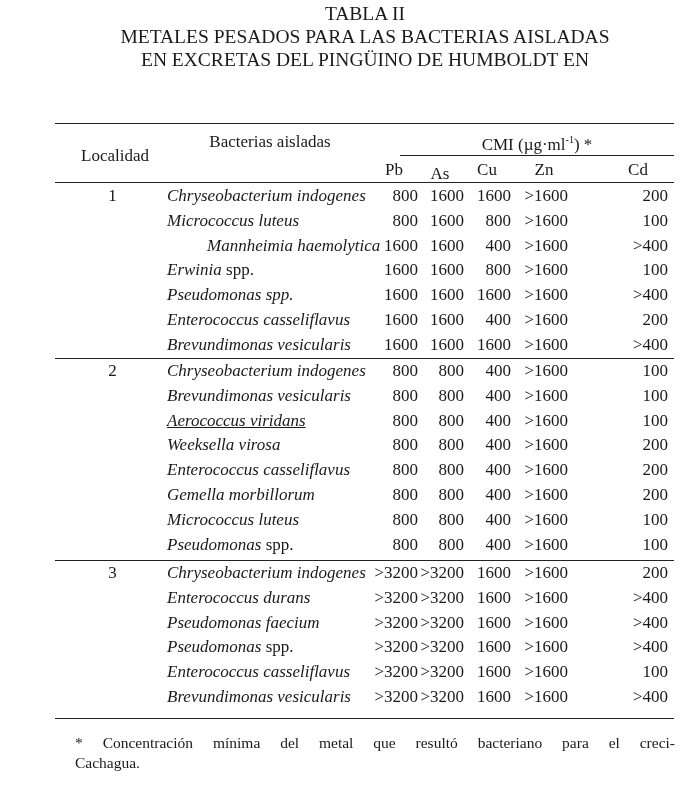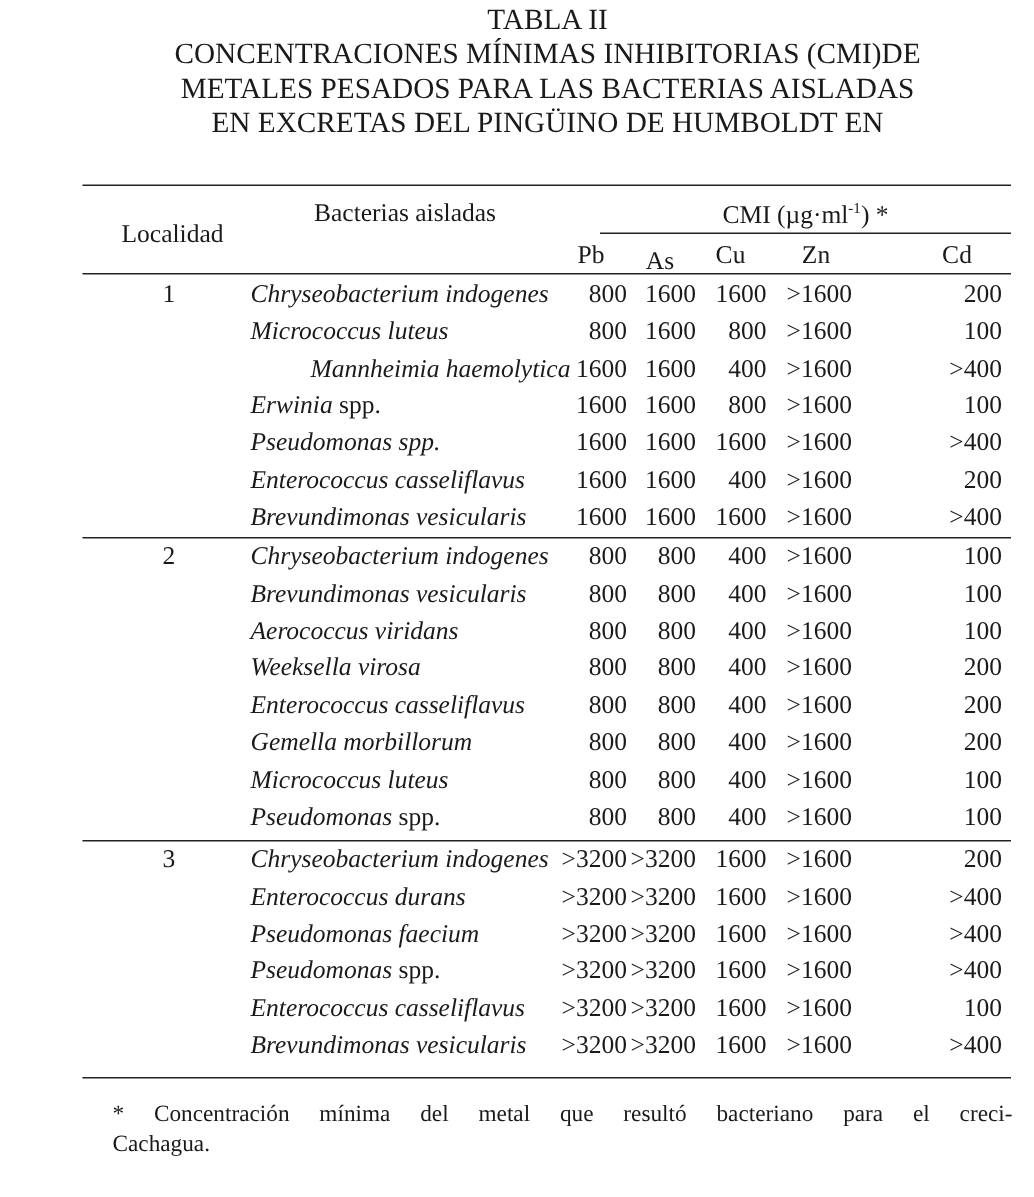--- a/index.html
+++ b/index.html
@@ -13,21 +13,20 @@
   .i { font-style:italic; }
   .foot { position:absolute; left:75px; width:600px; font-size:15.5px; line-height:20px; text-align:justify; top:733px; }
   .foot div { white-space:nowrap; }
   .foot .j { text-align:justify; text-align-last:justify; }
 </style>
 </head>
 <body>
 
 <div class="title">
   <div>TABLA II</div>
-  <div>CONCENTRACIONES MÍNIMAS INHIBITORIAS (CMI)DE</div>
   <div>METALES PESADOS PARA LAS BACTERIAS AISLADAS</div>
   <div>EN EXCRETAS DEL PINGÜINO DE HUMBOLDT EN</div>
 </div>
 
 <div class="rule" style="top:123px"></div>
 
 <div class="t c" style="left:60px;width:110px;top:146px">Localidad</div>
 <div class="t c" style="left:170px;width:200px;top:132px">Bacterias aisladas</div>
 <div class="t c" style="left:400px;width:274px;top:130px"><span>CMI (µg·ml</span><sup style="font-size:10px">-1</sup><span>) *</span></div>
 <div class="rule" style="top:155px;left:400px;width:274px"></div>
@@ -111,21 +110,21 @@
     </div>
     <div>
       <div class="t" style="left: 167px; top: 385.8px;"><span class="i">Brevundimonas vesicularis</span><span style="white-space: pre;"></span></div>
       <div class="t r" style="left: 358px; width: 60px; top: 385.8px;">800</div>
       <div class="t r" style="left: 404px; width: 60px; top: 385.8px;">800</div>
       <div class="t r" style="left: 451px; width: 60px; top: 385.8px;">400</div>
       <div class="t r" style="left: 508px; width: 60px; top: 385.8px;">&gt;1600</div>
       <div class="t r" style="left: 608px; width: 60px; top: 385.8px;">100</div>
     </div>
     <div>
-      <div class="t" style="left: 167px; top: 410.6px;"><span class="i">Aerococcus viridans</span><span style="white-space: pre;"></span></div>
+      <div class="t" style="left: 167px; top: 410.6px; text-decoration: underline;"><span class="i">Aerococcus viridans</span><span style="white-space: pre;"></span></div>
       <div class="t r" style="left: 358px; width: 60px; top: 410.6px;">800</div>
       <div class="t r" style="left: 404px; width: 60px; top: 410.6px;">800</div>
       <div class="t r" style="left: 451px; width: 60px; top: 410.6px;">400</div>
       <div class="t r" style="left: 508px; width: 60px; top: 410.6px;">&gt;1600</div>
       <div class="t r" style="left: 608px; width: 60px; top: 410.6px;">100</div>
     </div>
     <div>
       <div class="t" style="left: 167px; top: 435.4px;"><span class="i">Weeksella virosa</span><span style="white-space: pre;"></span></div>
       <div class="t r" style="left: 358px; width: 60px; top: 435.4px;">800</div>
       <div class="t r" style="left: 404px; width: 60px; top: 435.4px;">800</div>

